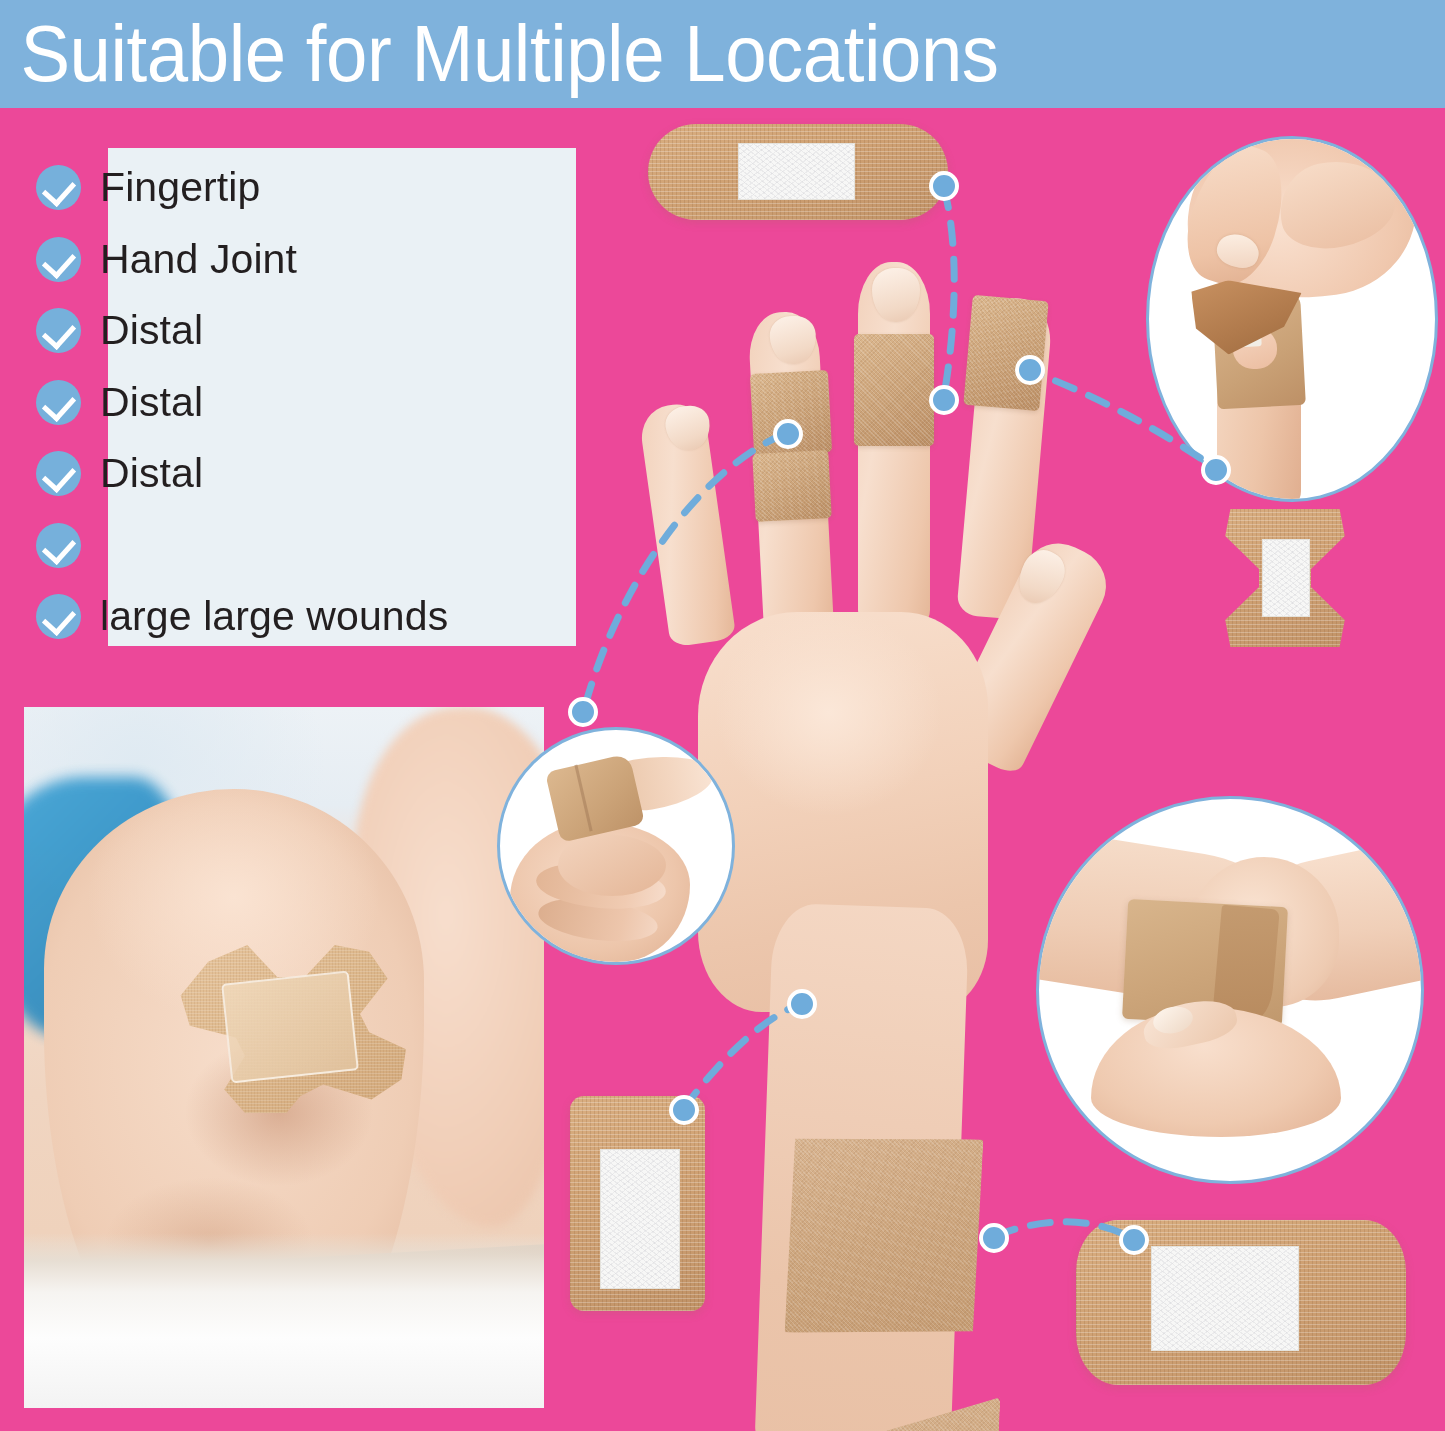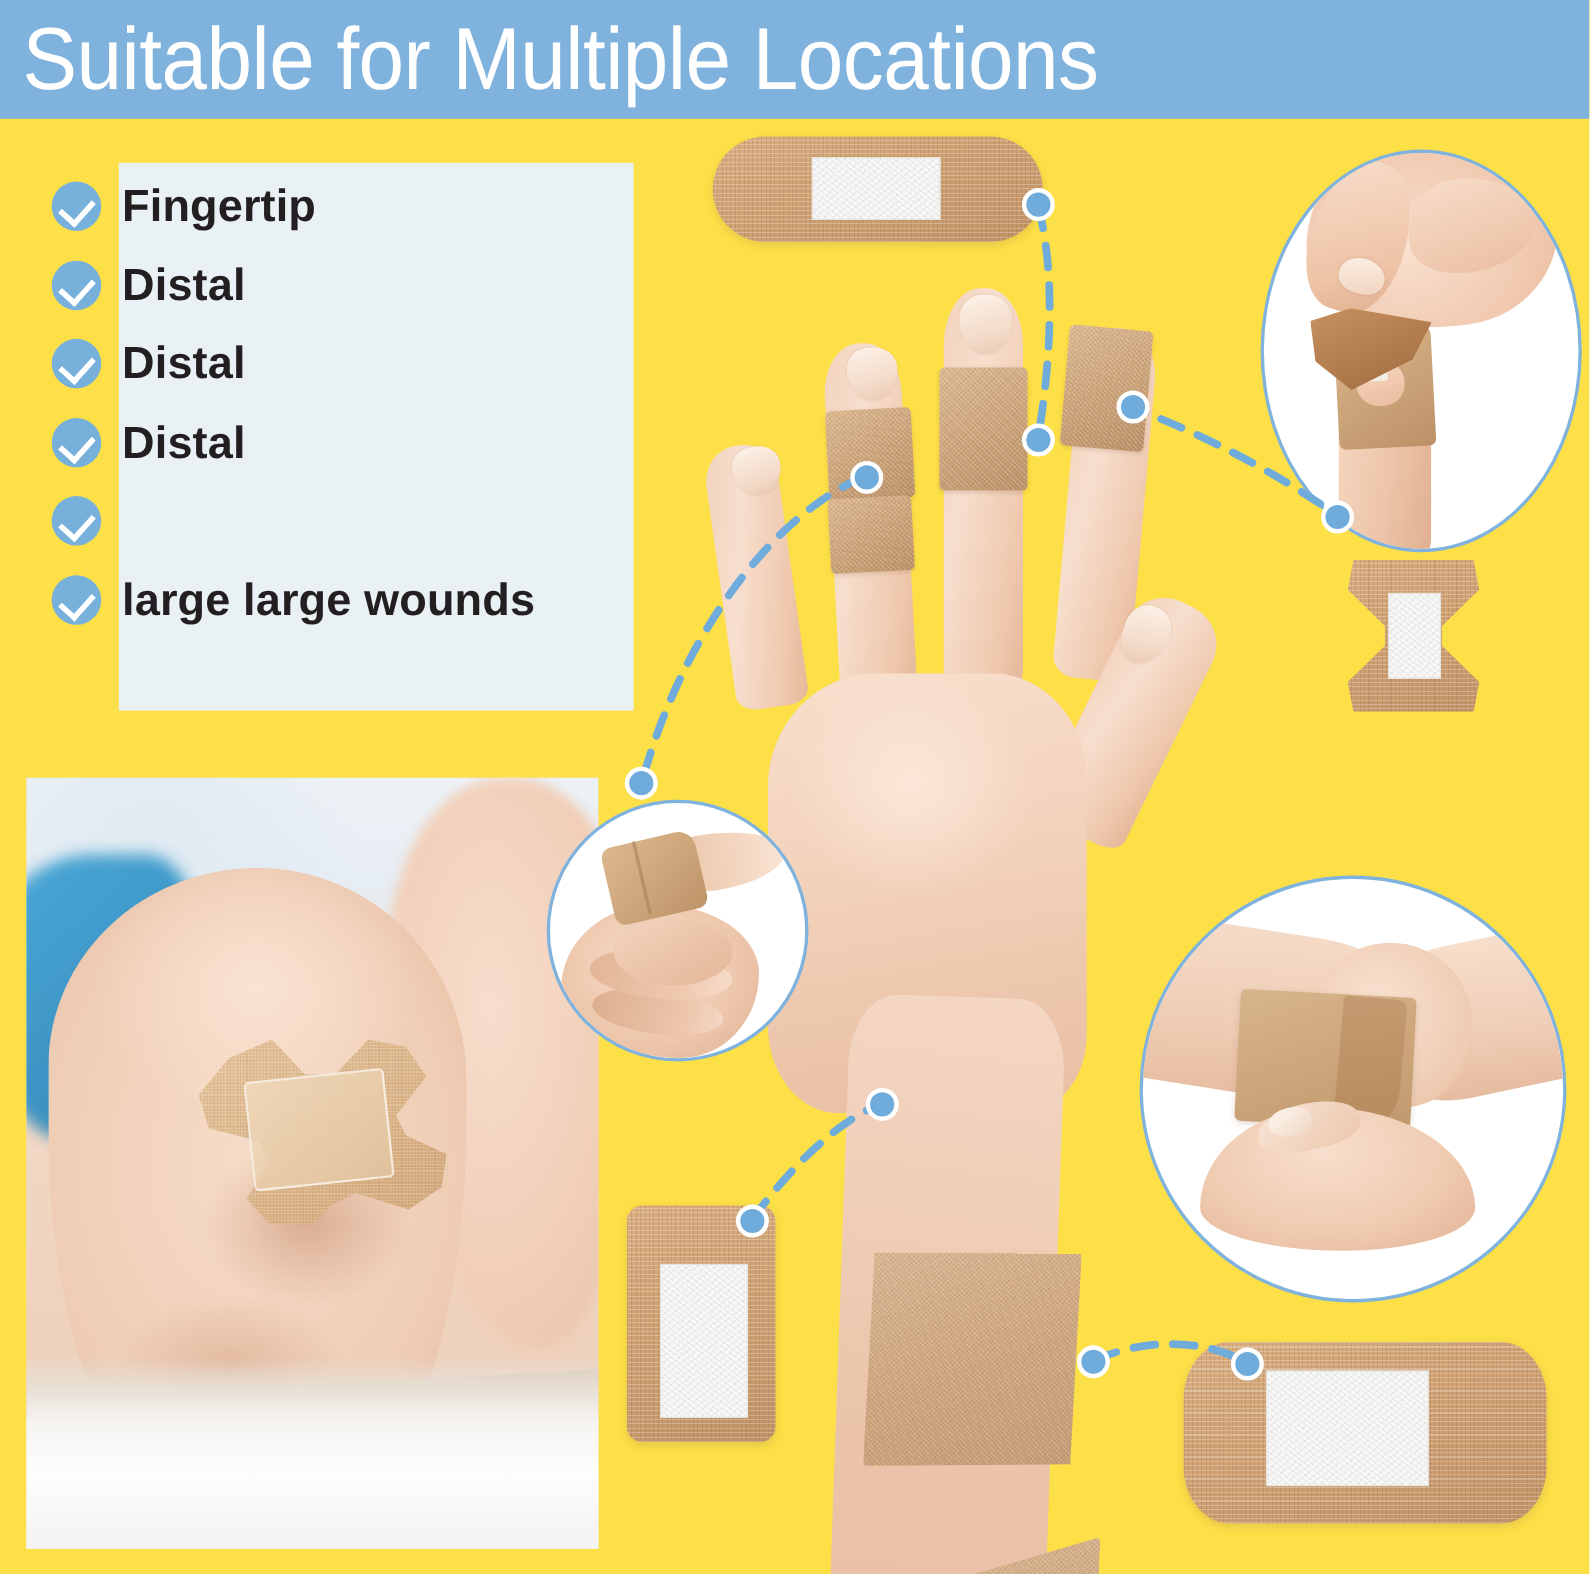--- a/index.html
+++ b/index.html
@@ -7,21 +7,21 @@
 
   html, body {
     background: #ffffff;
     font-family: "Liberation Sans", "DejaVu Sans", sans-serif;
   }
 
   #page {
     position: relative;
     width: 1445px;
     height: 1431px;
-    background: #fde047;
+    background: #ec4899;
     overflow: hidden;
   }
 
   
   .header-band {
     position: absolute;
     left: 0; top: 0;
     width: 1445px;
     height: 108px;
     background: #7FB2DC;
@@ -44,24 +44,23 @@
   
   .list-panel {
     position: absolute;
     left: 108px; top: 148px;
     width: 468px;
     height: 498px;
     background: #EAF1F5;
   }
   .list-wrap {
     position: absolute;
-    left: 47px; top: 152px;
+    left: 36px; top: 152px;
     width: 540px;
     height: 500px;
-    font-weight: bold;
   }
   .list-item {
     position: relative;
     display: flex;
     align-items: center;
     height: 71.5px;
   }
   .check-circle {
     flex: 0 0 auto;
     width: 45px; height: 45px;
@@ -532,20 +531,24 @@
   <div class="header-band">
     <div class="header-title">Suitable for Multiple Locations</div>
   </div>
 
   <div class="list-panel"></div>
   <div class="list-wrap">
 
     <div class="list-item">
       <span class="check-circle"></span>
       <span class="list-label">Fingertip</span>
+    </div>
+    <div class="list-item">
+      <span class="check-circle"></span>
+      <span class="list-label">Hand Joint</span>
     </div>
     <div class="list-item">
       <span class="check-circle"></span>
       <span class="list-label">Distal</span>
     </div>
     <div class="list-item">
       <span class="check-circle"></span>
       <span class="list-label">Distal</span>
     </div>
     <div class="list-item">

